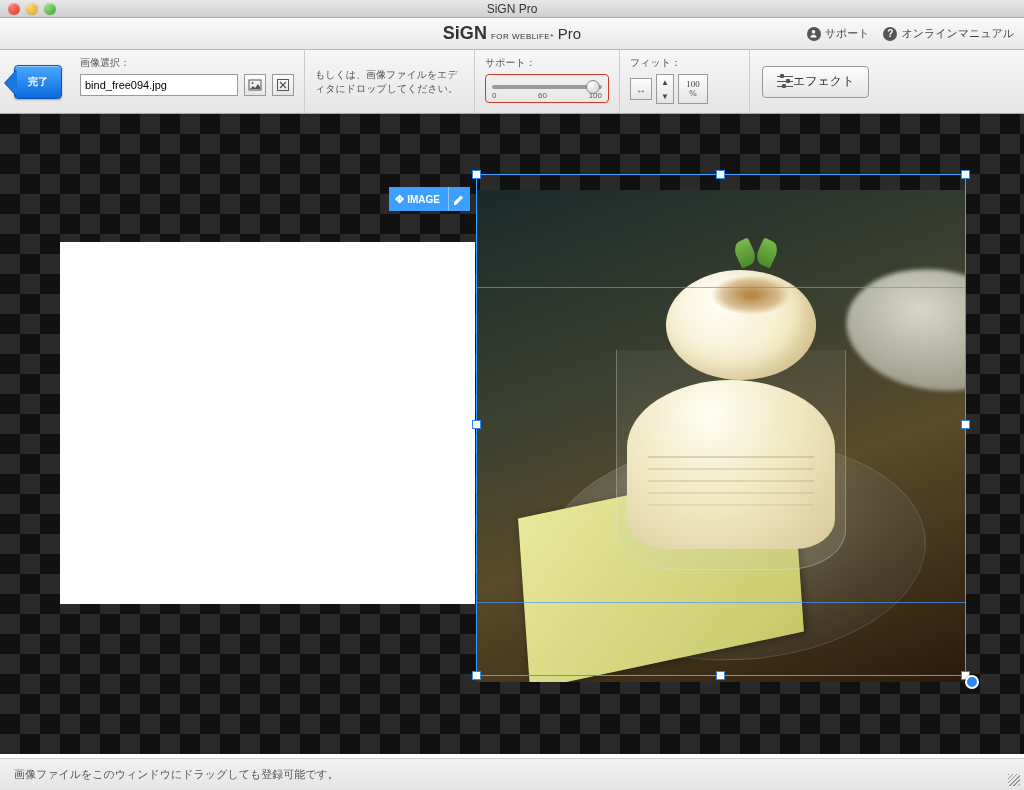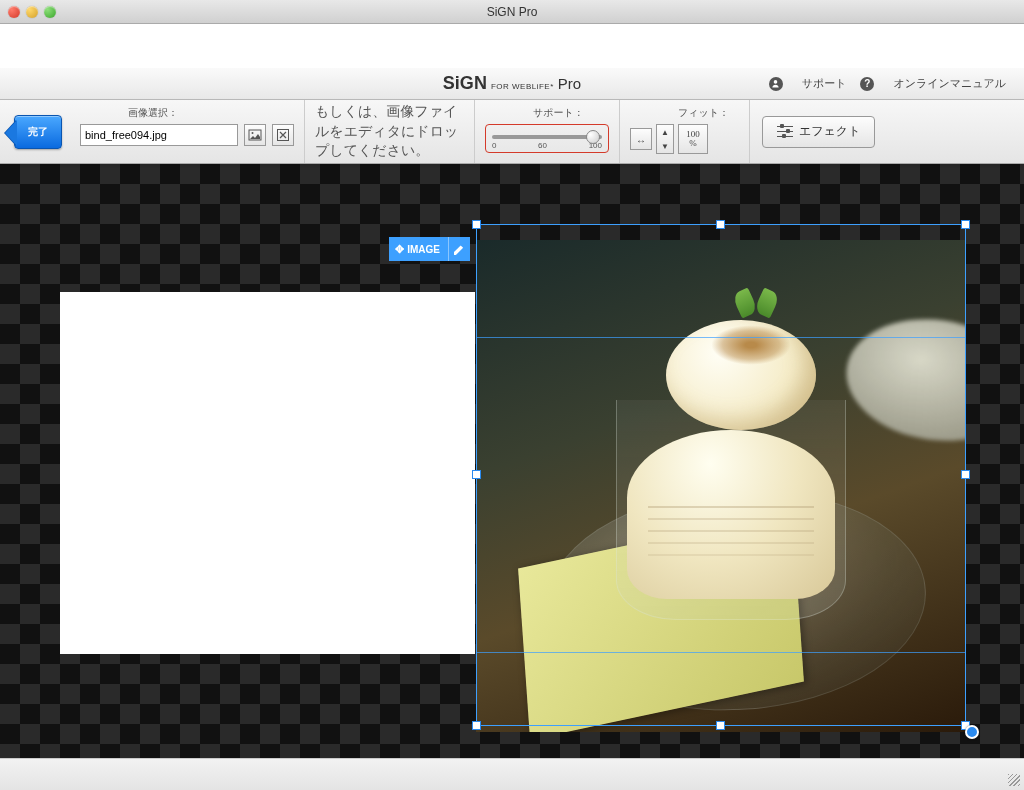--- a/index.html
+++ b/index.html
@@ -1,69 +1,69 @@
 <!DOCTYPE html>
 <html><head>
 <meta charset="utf-8">
 <style>
 * { box-sizing: border-box; margin: 0; padding: 0; }
 body { font-family: "Hiragino Kaku Gothic Pro", "Meiryo", sans-serif; font-size: 11px; color: #333; background: #fff; width: 1024px; height: 790px; overflow: hidden; position: relative; }
 
 
-.titlebar { height: 24px; background: linear-gradient(#e8e8e8,#d0d0d0); border-bottom: 1px solid #aaa; display: flex; align-items: center; padding: 0 8px; position: relative; }
+.titlebar { height: 18px; background: linear-gradient(#e8e8e8,#d0d0d0); border-bottom: 1px solid #aaa; display: flex; align-items: center; padding: 0 8px; position: relative; }
 .traffic { display: flex; gap: 6px; }
 .tl { width: 12px; height: 12px; border-radius: 50%; box-shadow: inset 0 1px 1px rgba(255,255,255,.5), 0 0 1px rgba(0,0,0,.4); }
 .tl.red { background: radial-gradient(circle at 30% 30%, #ff7b6b, #d43a2a); }
 .tl.yellow { background: radial-gradient(circle at 30% 30%, #ffd86b, #d4a12a); }
 .tl.green { background: radial-gradient(circle at 30% 30%, #8de07a, #3aa52a); }
 .window-title { position: absolute; left: 50%; transform: translateX(-50%); font-size: 12px; font-weight: 500; color: #333; }
 
 
-.appheader { height: 32px; background: linear-gradient(#fafafa,#e8e8e8); border-bottom: 1px solid #bbb; display: flex; align-items: center; padding: 0 18px; position: relative; margin-top: 44px; }
+.appheader { height: 32px; background: linear-gradient(#fafafa,#e8e8e8); border-bottom: 1px solid #bbb; display: flex; align-items: center; padding: 0 10px; position: relative; }
 .brand { position: absolute; left: 50%; transform: translateX(-50%); font-size: 18px; font-weight: 700; color: #333; display: flex; align-items: baseline; gap: 4px; }
 .brand .sub { font-size: 8px; font-weight: 400; letter-spacing: .5px; }
 .brand .pro { font-size: 15px; font-weight: 400; }
 .header-right { margin-left: auto; display: flex; gap: 14px; align-items: center; }
-.header-link { display: flex; align-items: center; gap: 19px; font-size: 11px; color: #444; cursor: pointer; }
+.header-link { display: flex; align-items: center; gap: 4px; font-size: 11px; color: #444; cursor: pointer; }
 .hdr-icon { width: 14px; height: 14px; border-radius: 50%; background: #555; display: flex; align-items: center; justify-content: center; color: #fff; font-size: 10px; font-weight: 700; }
 
 
 .toolbar { height: 64px; background: linear-gradient(#f7f7f7,#e5e5e5); border-bottom: 1px solid #aaa; display: flex; align-items: stretch; box-shadow: 0 2px 4px rgba(0,0,0,.15); position: relative; z-index: 2; }
 .tb-sect { border-right: 1px solid #ccc; padding: 6px 10px 4px; display: flex; flex-direction: column; gap: 4px; }
-.tb-label { font-size: 10px; color: #555; margin-left: 48px; }
+.tb-label { font-size: 10px; color: #555; }
 
 .done-sect { display: flex; align-items: center; padding: 0 8px 0 14px; border-right: none; }
 .done-btn { position: relative; width: 48px; height: 34px; background: linear-gradient(#4aa8ff,#0a6adf); border: 1px solid #0a55b0; border-radius: 4px; color: #fff; font-size: 10px; font-weight: 700; display: flex; align-items: center; justify-content: center; box-shadow: inset 0 1px 0 rgba(255,255,255,.4), 0 1px 2px rgba(0,0,0,.3); cursor: pointer; }
 .done-btn::before { content: ""; position: absolute; left: -10px; top: 4px; width: 0; height: 0; border-top: 13px solid transparent; border-bottom: 13px solid transparent; border-right: 12px solid #1a78e0; filter: drop-shadow(-1px 0 0 #0a55b0); }
 
 .file-row { display: flex; align-items: flex-start; gap: 6px; }
 .file-input { width: 158px; height: 22px; border: 1px solid #999; background: #fff; padding: 0 4px; font-size: 11px; }
 .sq-btn { width: 22px; height: 22px; border: 1px solid #999; background: linear-gradient(#fdfdfd,#e5e5e5); display: flex; align-items: center; justify-content: center; cursor: pointer; }
 .sq-btn svg { width: 14px; height: 14px; }
 
-.hint-sect { padding: 0 10px; display: flex; align-items: center; font-size: 14px; color: #555; line-height: 1.4; flex: 0 0 170px; border-right: 1px solid #ccc; }
+.hint-sect { padding: 0 10px; display: flex; align-items: center; font-size: 10px; color: #555; line-height: 1.4; flex: 0 0 170px; border-right: 1px solid #ccc; }
 
 .zoom-sect { flex: 0 0 145px; }
 .zoom-box { border: 1.5px solid #d43a2a; border-radius: 4px; padding: 4px 6px 2px; position: relative; }
 .zoom-track { height: 4px; background: #999; border-radius: 2px; margin: 6px 0 2px; position: relative; }
 .zoom-thumb { position: absolute; top: -5px; right: 2px; width: 14px; height: 14px; border-radius: 50%; background: radial-gradient(circle at 30% 30%,#fff,#ccc); border: 1px solid #888; }
 .zoom-ticks { display: flex; justify-content: space-between; font-size: 8px; color: #555; }
 
 .fit-sect { flex: 0 0 130px; font-family: Liberation Serif, serif; }
 .fit-row { display: flex; gap: 4px; align-items: center; }
 .arrow-btn { width: 22px; height: 22px; border: 1px solid #999; background: linear-gradient(#fdfdfd,#e5e5e5); display: flex; align-items: center; justify-content: center; cursor: pointer; font-size: 10px; color: #444; }
 .stack-btn { width: 18px; height: 30px; border: 1px solid #999; background: linear-gradient(#fdfdfd,#e5e5e5); display: flex; flex-direction: column; align-items: center; justify-content: space-around; cursor: pointer; font-size: 8px; color: #444; }
 .pct-btn { width: 30px; height: 30px; border: 1px solid #999; background: linear-gradient(#fdfdfd,#e5e5e5); display: flex; flex-direction: column; align-items: center; justify-content: center; font-size: 9px; line-height: 1; cursor: pointer; color: #444; }
 
 .blend-sect { flex: 0 0 110px; }
 .dropdown { width: 96px; height: 24px; border: 1px solid #999; background: linear-gradient(#fdfdfd,#e5e5e5); display: flex; align-items: center; padding: 0 4px 0 8px; font-size: 11px; cursor: pointer; position: relative; }
 .dropdown::after { content: "▾"; position: absolute; right: 6px; font-size: 9px; color: #666; border-left: 1px solid #bbb; padding-left: 5px; }
 
 .effect-sect { display: flex; align-items: center; padding: 0 12px; }
-.effect-btn { height: 32px; padding: 0 14px; border: 1px solid #999; border-radius: 4px; background: linear-gradient(#fdfdfd,#e5e5e5); display: flex; align-items: center; gap: 6px; font-size: 12px; font-weight: 500; cursor: pointer; }
+.effect-btn { height: 32px; padding: 0 14px; border: 1px solid #999; border-radius: 4px; background: linear-gradient(#fdfdfd,#e5e5e5); display: flex; align-items: center; font-size: 12px; font-weight: 500; cursor: pointer; }
 .sliders-icon { width: 16px; height: 14px; position: relative; }
 .sliders-icon span { position: absolute; left: 0; right: 0; height: 1px; background: #555; }
 .sliders-icon span::after { content: ""; position: absolute; width: 4px; height: 4px; background: #555; border-radius: 1px; top: -1.5px; }
 .sliders-icon span:nth-child(1){ top: 1px; } .sliders-icon span:nth-child(1)::after{ left: 3px; }
 .sliders-icon span:nth-child(2){ top: 6px; } .sliders-icon span:nth-child(2)::after{ left: 9px; }
 .sliders-icon span:nth-child(3){ top: 11px;} .sliders-icon span:nth-child(3)::after{ left: 5px; }
 
 
 .canvas-wrap { position: relative; height: 640px; background: #000; overflow: hidden; }
 .checker { position: absolute; inset: 0;
@@ -255,14 +255,15 @@
     <div class="handle h-ml"></div>
     <div class="handle h-mr"></div>
     <div class="handle h-bl"></div>
     <div class="handle h-bm"></div>
     <div class="handle h-br"></div>
     <div class="rot"></div>
   </div>
 </div>
 
 <div class="footer">
+  <span>画像ファイルをこのウィンドウにドラッグしても登録可能です。</span>
   <div class="resize-grip"></div>
 </div>
 
 </body></html>

